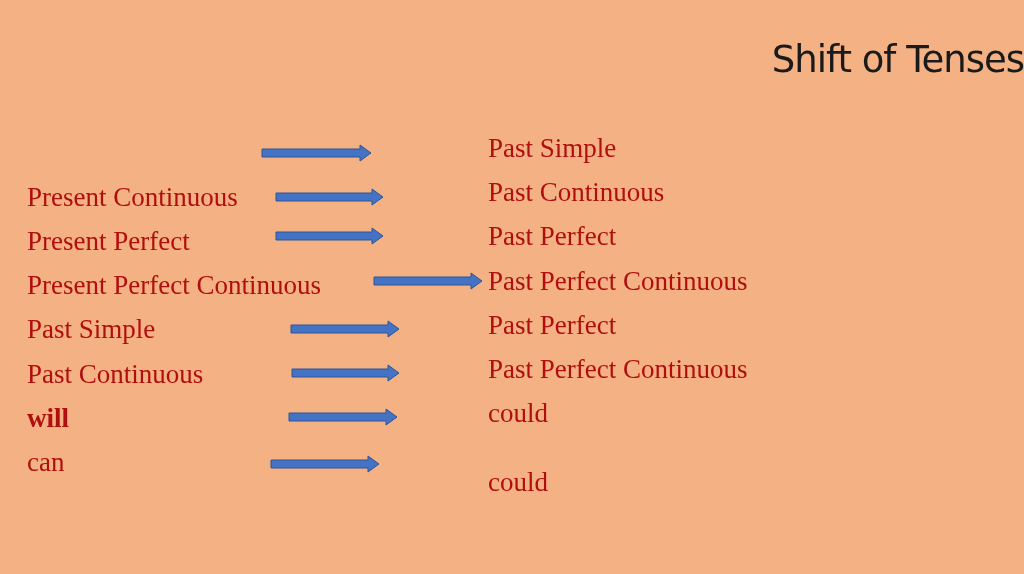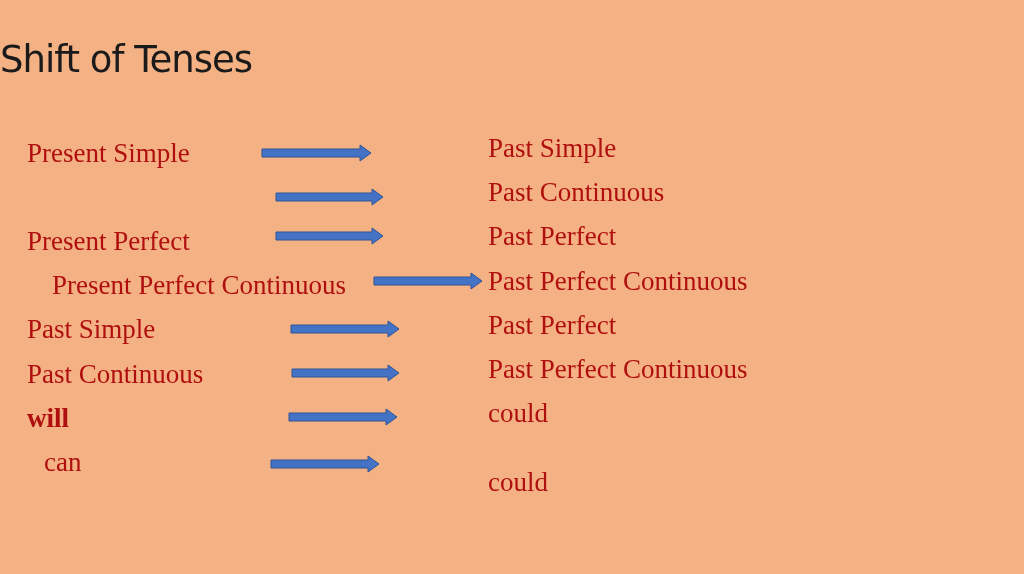--- a/index.html
+++ b/index.html
@@ -4,47 +4,47 @@
   <style>
     html, body { margin: 0; padding: 0; }
     body {
       width: 1024px; height: 574px; overflow: hidden;
       background: #f4b183;
       position: relative;
     }
     .slide { position: absolute; inset: 0; background: #f4b183; }
     .title {
       position: absolute; left: 0; top: 38px; width: 1024px;
-      text-align: left;
+      text-align: right;
       font-family: "DejaVu Sans", sans-serif;
       font-size: 37px; color: #1a1a1a;
       letter-spacing: -1px;
     }
     .item {
       position: absolute;
       font-family: "Liberation Serif", serif;
       font-size: 27px; color: #b00f0f;
       white-space: nowrap; line-height: 1;
     }
     .arrow { position: absolute; height: 18px; }
     .arrow svg { display: block; width: 100%; height: 100%; }
   </style>
 </head>
 <body>
 
 <div class="slide">
   <div class="title">Shift of Tenses</div>
 
-  <div class="item" style="left:27px;top:140px;">Present Simple</div>
+  <div class="item" style="left:27px;top:184px;">Present Continuous</div>
   <div class="item" style="left:27px;top:228px;">Present Perfect</div>
-  <div class="item" style="left:27px;top:272px;margin-left:25px;">Present Perfect Continuous</div>
+  <div class="item" style="left:27px;top:272px;">Present Perfect Continuous</div>
   <div class="item" style="left:27px;top:316px;">Past Simple</div>
   <div class="item" style="left:27px;top:361px;">Past Continuous</div>
   <div class="item" style="left:27px;top:405px;font-weight:bold;">will</div>
-  <div class="item" style="left:44px;top:449px;">can</div>
+  <div class="item" style="left:27px;top:449px;">can</div>
 
   <div class="item" style="left:488px;top:135px;">Past Simple</div>
   <div class="item" style="left:488px;top:179px;">Past Continuous</div>
   <div class="item" style="left:488px;top:223px;">Past Perfect</div>
   <div class="item" style="left:488px;top:268px;">Past Perfect Continuous</div>
   <div class="item" style="left:488px;top:312px;">Past Perfect</div>
   <div class="item" style="left:488px;top:356px;">Past Perfect Continuous</div>
   <div class="item" style="left:488px;top:400px;">could</div>
   <div class="item" style="left:488px;top:449px;margin-top:20px;">could</div>
 

